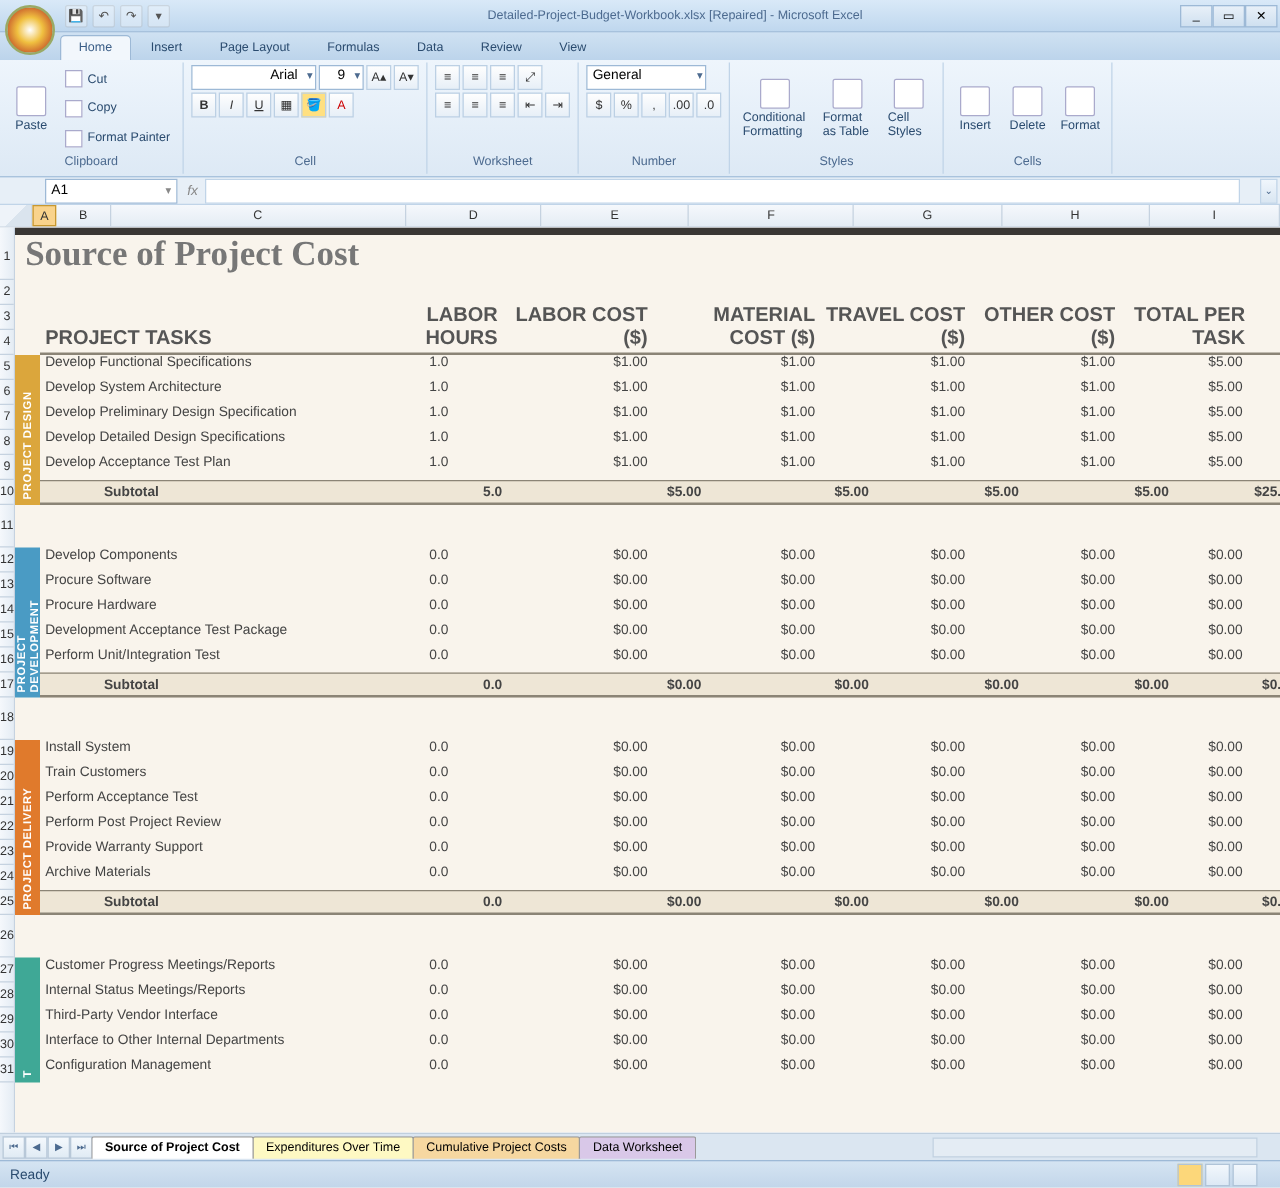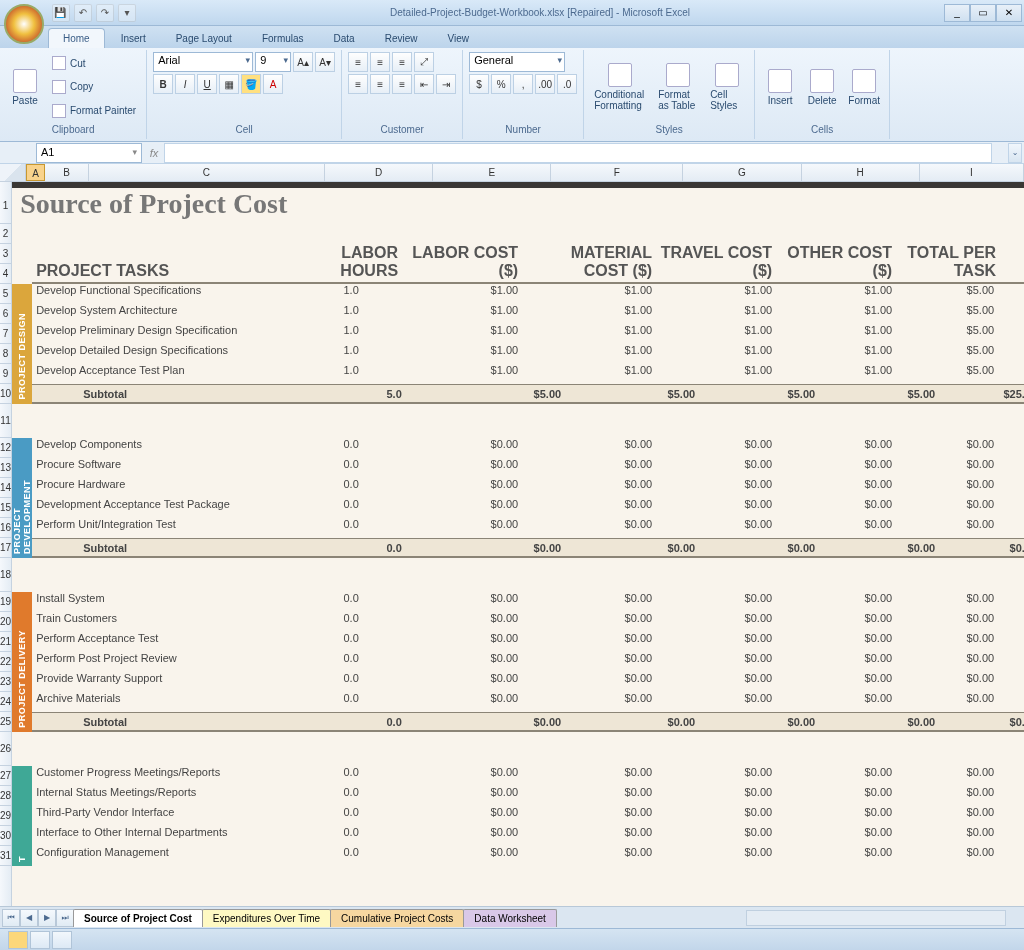--- a/index.html
+++ b/index.html
@@ -23,21 +23,21 @@
 .ribbon { height: 94px; background: linear-gradient(#eef5fc,#dde9f5); border-bottom: 1px solid #9db9d6; display: flex; padding: 2px 0; }
 .rgroup { border-right: 1px solid #c0d4e8; padding: 2px 6px; display: flex; flex-direction: column; }
 .rgroup-content { flex: 1; display: flex; gap: 4px; }
 .rgroup-label { text-align: center; font-size: 10px; color: #4c6a8f; padding: 2px 0; }
 .big-btn { width: 38px; display: flex; flex-direction: column; align-items: center; justify-content: center; padding: 4px; font-size: 10px; color: #2a4b6f; border-radius:3px;}
 .icon-box { width: 24px; height: 24px; background: #fff; border: 1px solid #aac; border-radius: 2px; margin-bottom: 2px; }
 .small-btns { display: flex; flex-direction: column; justify-content: space-around; gap:1px; }
 .small-btn { display: flex; align-items: center; gap: 4px; padding: 1px 4px; font-size: 10px; color: #2a4b6f; }
 .small-btn .mini-icon { width: 14px; height: 14px; background: #fff; border: 1px solid #aac; }
 .font-controls { display: flex; flex-direction: column; gap: 2px; }
-.font-row { display: flex; gap: 2px; align-items: center; }
+.font-row { display: flex; gap: 2px; align-items: center; text-align: right; }
 .combo { height: 20px; background: #fff; border: 1px solid #9db9d6; font-size: 11px; padding: 1px 14px 1px 4px; position:relative;}
 .combo:after { content:"▾"; position:absolute; right:2px; top:2px; font-size:9px; color:#4c6a8f;}
 .toolbtn { width: 20px; height: 20px; background: linear-gradient(#fefefe,#e7eff7); border: 1px solid #bcd0e4; display:flex; align-items:center; justify-content:center; font-size:10px; color:#333;}
 .align-grid { display:flex; flex-direction:column; gap:2px;}
 .align-row { display:flex; gap:2px;}
 
 
 .formula-bar { height: 22px; background: #e7eff7; border-bottom: 1px solid #c0d4e8; display: flex; align-items: center; }
 .name-box { width: 106px; height: 20px; background: #fff; border: 1px solid #9db9d6; margin: 0 2px 0 36px; padding: 2px 4px; font-size: 11px; position:relative;}
 .name-box:after { content:"▾"; position:absolute; right:4px; top:3px; font-size:9px; color:#888;}
@@ -190,21 +190,21 @@
         </div>
         <div class="align-row">
           <div class="toolbtn">≡</div>
           <div class="toolbtn">≡</div>
           <div class="toolbtn">≡</div>
           <div class="toolbtn">⇤</div>
           <div class="toolbtn">⇥</div>
         </div>
       </div>
     </div>
-    <div class="rgroup-label">Customer</div>
+    <div class="rgroup-label">Worksheet</div>
   </div>
 
   <div class="rgroup">
     <div class="rgroup-content">
       <div class="font-controls">
         <div class="combo" style="width:96px">General</div>
         <div class="font-row">
           <div class="toolbtn">$</div>
           <div class="toolbtn">%</div>
           <div class="toolbtn">,</div>
@@ -594,18 +594,19 @@
       <div class="stab" style="background: #fef9c3;">Expenditures Over Time</div>
       <div class="stab" style="background: rgb(246, 215, 160);">Cumulative Project Costs</div>
       <div class="stab" style="background: rgb(217, 200, 232);">Data Worksheet</div>
     </div>
   <div class="scroll-area">
       <div class="hscroll"></div>
     </div>
 </div>
 
 <div class="status">
+  <div class="status-left">Ready</div>
   <div class="view-btns">
     <div class="vbtn active"></div>
     <div class="vbtn"></div>
     <div class="vbtn"></div>
   </div>
 </div>
 
 </body></html>

